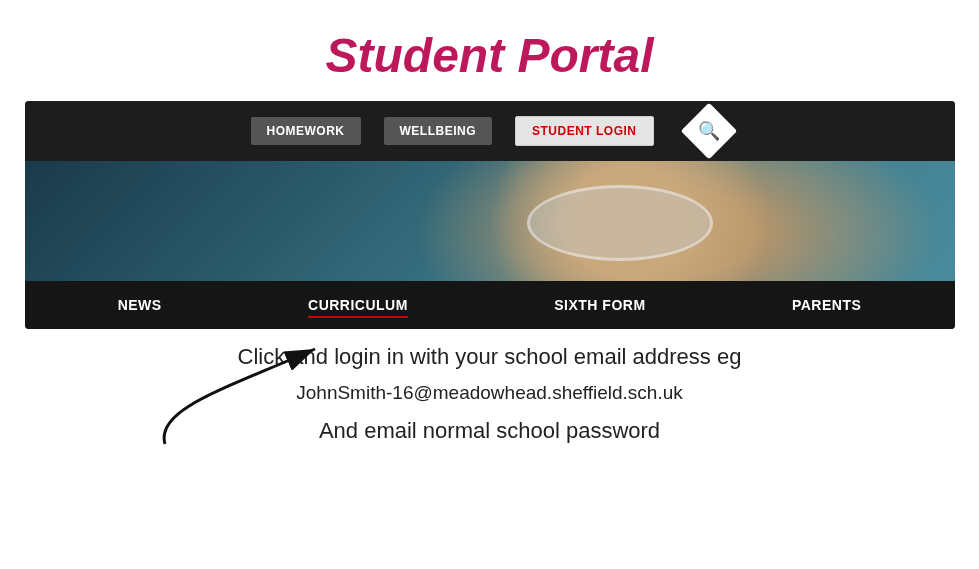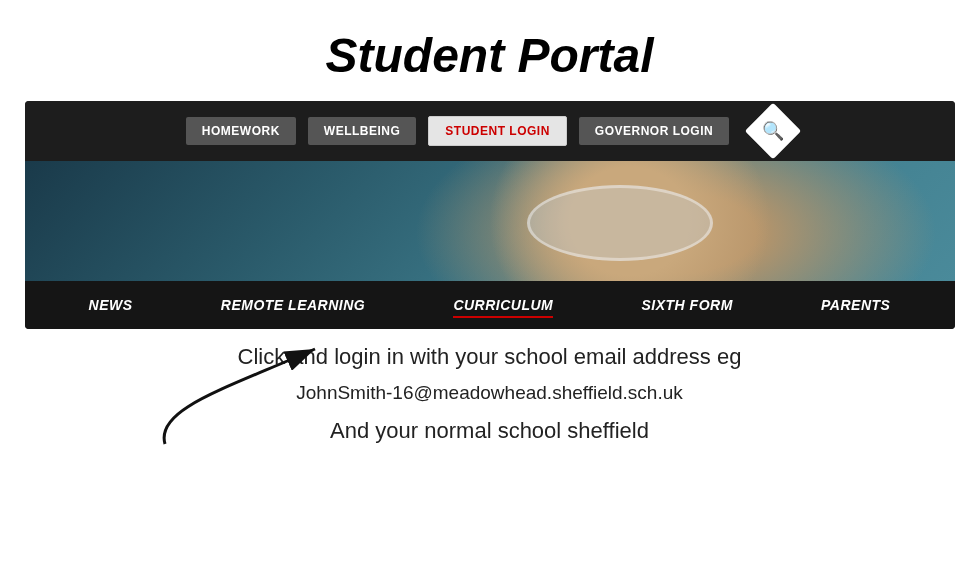--- a/index.html
+++ b/index.html
@@ -10,42 +10,42 @@
       background: #ffffff;
       font-family: Arial, sans-serif;
       display: flex;
       flex-direction: column;
       align-items: center;
     }
 
     #page-title {
       font-size: 48px;
       font-weight: 900;
-      color: #000000;
+      color: #be185d;
       text-align: center;
       margin-top: 28px;
       margin-bottom: 18px;
       font-style: italic;
     }
 
     .nav-banner {
       width: 930px;
       border-radius: 4px;
       overflow: hidden;
       position: relative;
       background: #1a1a1a;
     }
 
     
     .top-nav {
       background: rgba(30,30,30,0.85);
       display: flex;
       align-items: center;
       justify-content: center;
-      gap: 12px;
+      gap: 23px;
       padding: 10px 16px;
       position: relative;
     }
 
     .top-nav-btn {
       background: #555;
       color: #fff;
       border: none;
       padding: 7px 16px;
       font-size: 12px;
@@ -119,21 +119,20 @@
       border: 3px solid rgba(255,255,255,0.4);
     }
 
     
     .bottom-nav {
       background: rgba(20,20,20,0.88);
       display: flex;
       align-items: flex-start;
       justify-content: space-around;
       padding: 14px 20px;
-      font-style: italic;
     }
 
     .bottom-nav-item {
       color: #ffffff;
       font-size: 14px;
       font-weight: bold;
       letter-spacing: 0.5px;
       text-transform: uppercase;
       cursor: pointer;
       padding: 2px 0;
@@ -190,47 +189,45 @@
 <body>
 
 <h1 id="page-title">Student Portal</h1>
 
 <div class="nav-banner">
 
   <div class="top-nav">
     <button class="top-nav-btn">HOMEWORK</button>
     <button class="top-nav-btn">WELLBEING</button>
     <button class="top-nav-btn active">STUDENT LOGIN</button>
-    <button class="top-nav-btn">GOVERNOR LOGIN</button>
     <div class="search-diamond">
       <span class="search-diamond-inner">🔍</span>
     </div>
   </div>
 
   <div class="hero-area">
     <div class="hero-image-sim"></div>
   </div>
 
   <div class="bottom-nav">
     <span class="bottom-nav-item">NEWS</span>
-    <span class="bottom-nav-item">REMOTE LEARNING</span>
     <span class="bottom-nav-item underline">CURRICULUM</span>
     <span class="bottom-nav-item">SIXTH FORM</span>
     <span class="bottom-nav-item">PARENTS</span>
   </div>
 </div>
 
 <div class="annotation-area">
   <svg class="arrow-svg" viewBox="0 0 300 120">
     <defs>
       <marker id="arrowhead" markerWidth="10" markerHeight="7" refX="10" refY="3.5" orient="auto">
         <polygon points="0 0, 10 3.5, 0 7" fill="#111"></polygon>
       </marker>
     </defs>
     <path d="M 140 115 C 130 80, 200 60, 290 20" stroke="#111" stroke-width="3" fill="none" marker-end="url(#arrowhead)"></path>
   </svg>
 </div>
 
 <div class="instructions">
   <p>Click and login in with your school email address eg</p>
   <p class="email">JohnSmith-16@meadowhead.sheffield.sch.uk</p>
-  <p>And your normal school sheffield</p>
+  <p>And email normal school password</p>
 </div>
 
 </body></html>

